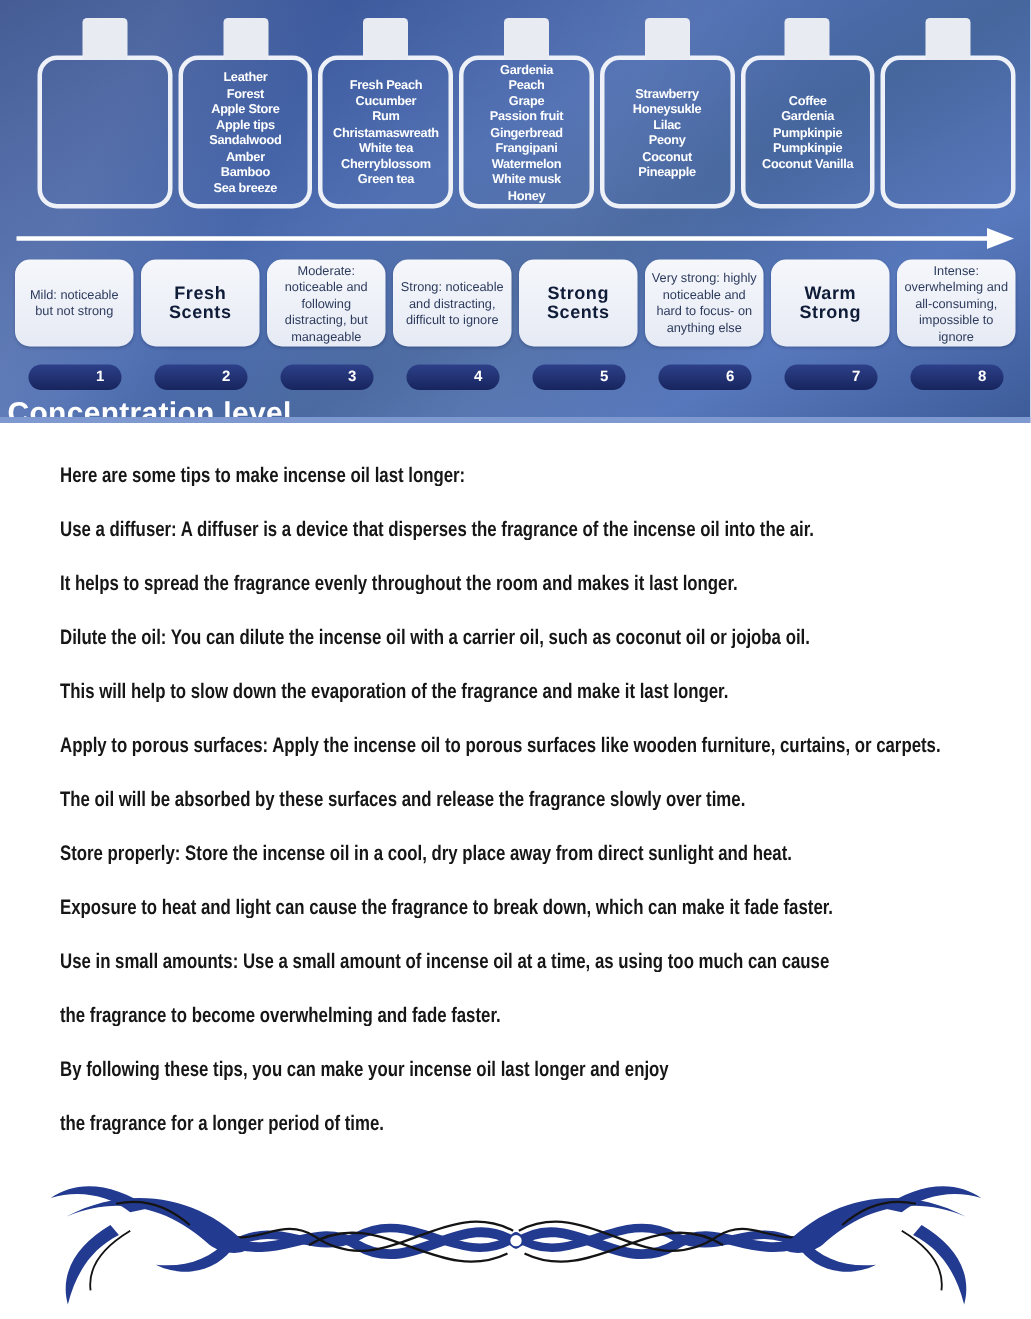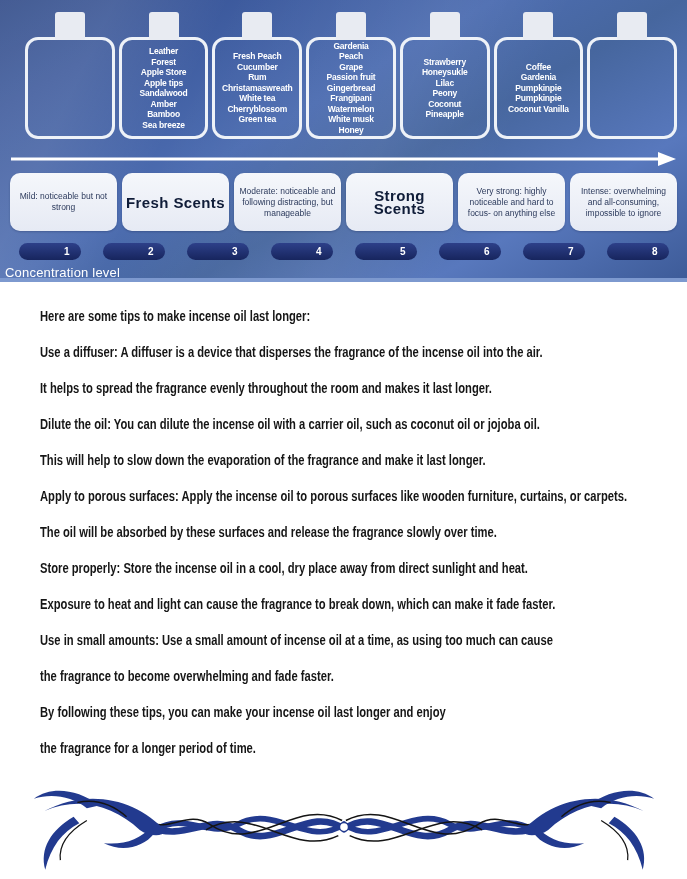--- a/index.html
+++ b/index.html
@@ -41,36 +41,36 @@
   .levels-row { display: flex; gap: 5px; padding: 0 10px; }
   .level-box {
     flex: 1; height: 58px; border-radius: 10px;
     background: linear-gradient(180deg, #f5f7fb 0%, #e6eaf4 100%);
     box-shadow: 0 1px 2px rgba(10,25,60,0.25);
     display: flex; align-items: center; justify-content: center;
     text-align: center; color: #2c3a5c;
     font-size: 8.5px; line-height: 11px; padding: 3px 4px;
   }
   .level-box.emphasis {
-    font-size: 15px; line-height: 13px; font-weight: bold;
+    font-size: 12px; line-height: 13px; font-weight: bold;
     color: #0f1c38; letter-spacing: 0.4px;
   }
 
   .pills-row { display: flex; gap: 5px; padding: 12px 10px 0 10px; }
   .pill-slot { flex: 1; display: flex; justify-content: center; }
   .pill {
     width: 62px; height: 17px; border-radius: 9px;
     background: linear-gradient(180deg, #2d4089 0%, #17255e 100%);
     color: #ffffff; font-size: 10px; font-weight: bold;
     display: flex; align-items: center; justify-content: flex-end;
     padding-right: 11px;
   }
 
   .axis-label {
-    color: #ffffff; font-weight: normal; font-size: 13px;
+    color: #ffffff; font-weight: bold; font-size: 20px;
     padding: 5px 0 0 5px; letter-spacing: 0.2px;
   }
   .panel-bottom-strip {
     position: absolute; left: 0; right: 0; bottom: 0; height: 4px;
     background: #7d99cf;
   }
 
   
   .tips { padding: 27px 0 0 40px; }
   .tips p {
@@ -164,22 +164,24 @@
     <svg viewBox="0 0 671 18">
       <line x1="3" y1="9" x2="650" y2="9" stroke="#ffffff" stroke-width="3"></line>
       <polygon points="650,2 668,9 650,16" fill="#ffffff"></polygon>
     </svg>
   </div>
 
   <div class="levels-row">
       <div class="level-box">Mild: noticeable but not strong</div>
       <div class="level-box emphasis">Fresh Scents</div>
       <div class="level-box">Moderate: noticeable and following distracting, but manageable</div>
+      <div class="level-box">Strong: noticeable and distracting, difficult to ignore</div>
       <div class="level-box emphasis">Strong Scents</div>
       <div class="level-box">Very strong: highly noticeable and hard to focus- on anything else</div>
+      <div class="level-box emphasis">Warm Strong</div>
       <div class="level-box">Intense: overwhelming and all-consuming, impossible to ignore</div>
     </div>
 
   <div class="pills-row">
       <div class="pill-slot">
         <div class="pill">1</div>
       </div>
       <div class="pill-slot">
         <div class="pill">2</div>
       </div>

